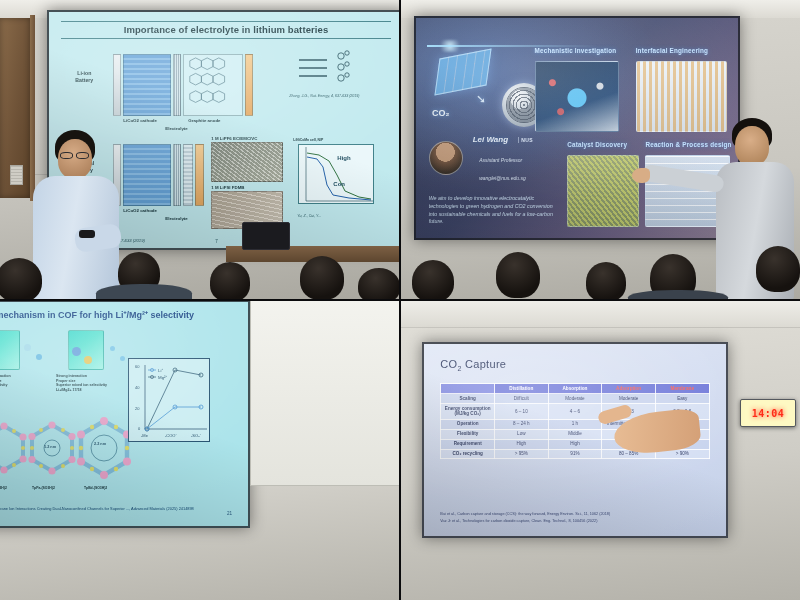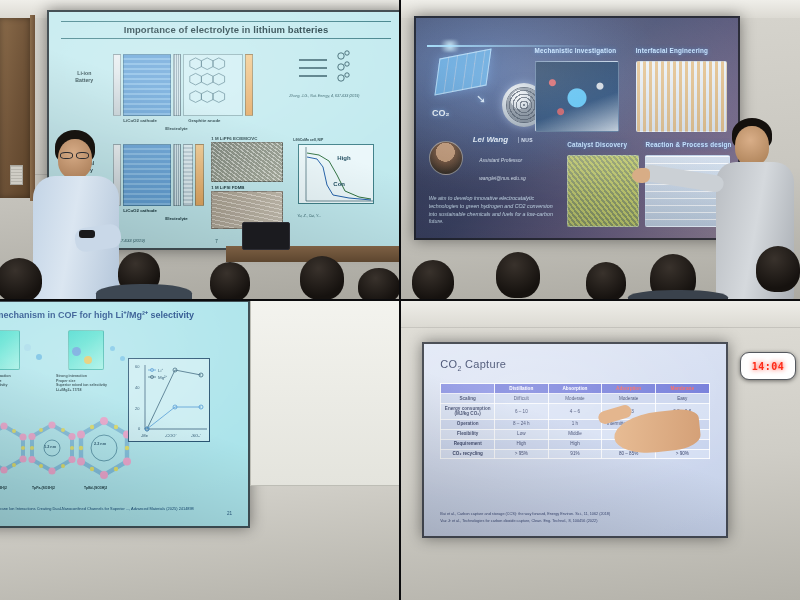--- a/index.html
+++ b/index.html
@@ -319,30 +319,31 @@
     position:absolute;
     background: linear-gradient(180deg,#7d6044,#5d462f);
   }
   .monitor {
     position:absolute;
     background:#1b1b1f; border-radius:2px;
     border:1px solid #2c2c33;
   }
   .clock {
     position:absolute;
-    background:#ffffff;
+    background:#fef9c3;
     border:1.5px solid #54585e;
-    border-radius:9px;
+    border-radius:2px;
     display:flex; align-items:center; justify-content:center;
     color:#ff2b18;
     font-family:"DejaVu Sans Mono", monospace;
     font-size:10px; font-weight:700;
     letter-spacing:.5px;
     text-shadow:0 0 5px rgba(255,40,20,.9);
     box-shadow: 0 1px 4px rgba(0,0,0,.5);
+    margin-top: 47px;
   }
   .whiteboard {
     position:absolute;
     background: linear-gradient(180deg,#f3f3ee,#e4e4dd);
     border:1px solid #bdbdb5;
   }
   .ac-vent {
     position:absolute;
     background: repeating-linear-gradient(0deg,#cfcdc5 0 2px,#b8b6ae 2px 3px);
     border:1px solid #a9a79f;

